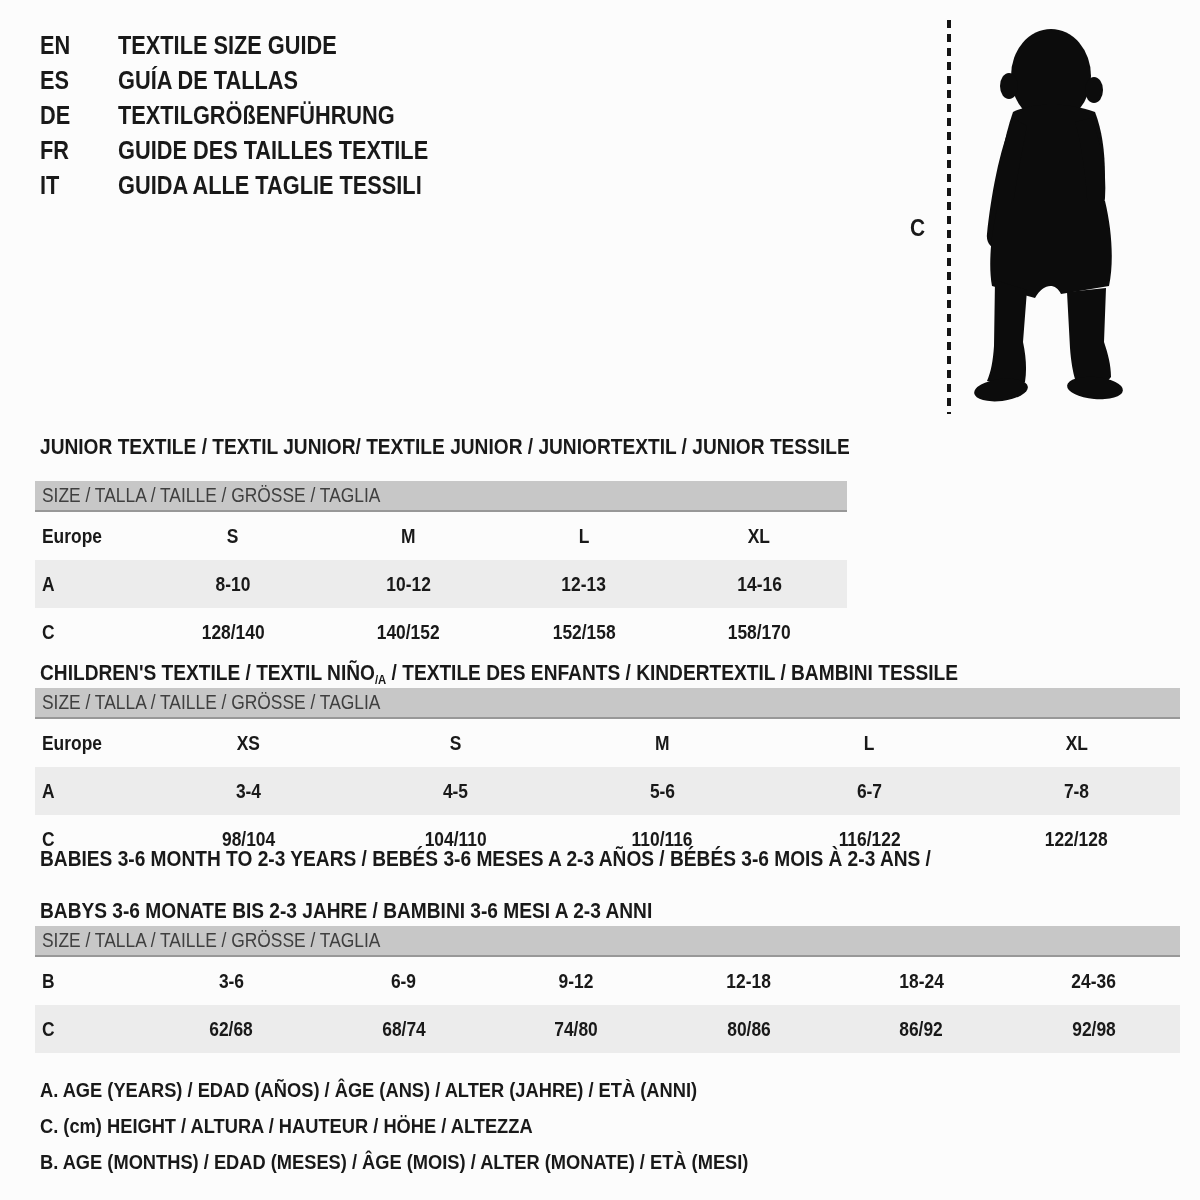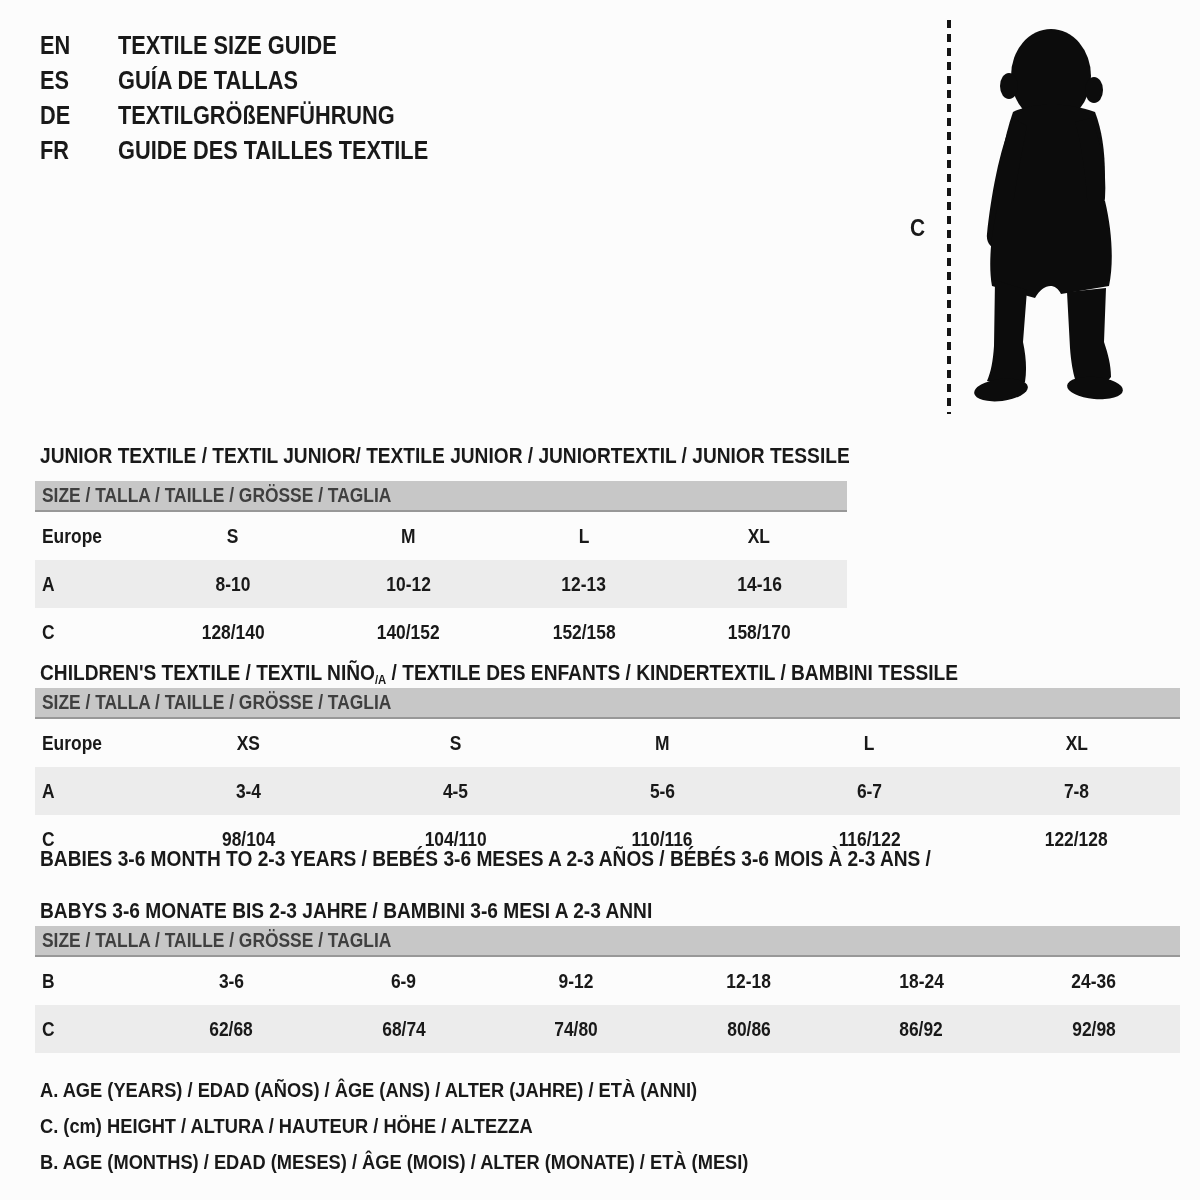--- a/index.html
+++ b/index.html
@@ -31,21 +31,21 @@
 
   
   .section-heading{position:absolute;left:40px;font-size:22px;font-weight:700;line-height:27px;}
   .sub{font-size:13px;vertical-align:-4px;letter-spacing:0;}
 
   
   .size-table{position:absolute;left:35px;}
   .table-header{
     height:29px;line-height:29px;background:#c7c7c7;color:#3f3f3f;
     border-bottom:2px solid #989898;
-    padding-left:7px;font-size:20px;font-weight:700;
+    padding-left:7px;font-size:20px;font-weight:400;
   }
   .trow{display:flex;height:48px;align-items:center;font-size:20px;font-weight:700;}
   .trow.shaded{background:#ececec;}
   .tlabel{flex:0 0 103px;padding-left:7px;}
   .tcell{flex:1 1 0;text-align:center;display:flex;justify-content:center;align-items:center;}
 
   
   .legend{position:absolute;left:40px;top:1072px;}
   .legend-line{height:36px;line-height:36px;font-size:21px;font-weight:700;}
 </style>
@@ -63,40 +63,44 @@
       <span class="lang-code"><span class="cx">ES</span></span>
       <span class="cx">GUÍA DE TALLAS</span>
     </div>
     <div class="lang-row">
       <span class="lang-code"><span class="cx">DE</span></span>
       <span class="cx">TEXTILGRÖßENFÜHRUNG</span>
     </div>
     <div class="lang-row">
       <span class="lang-code"><span class="cx">FR</span></span>
       <span class="cx">GUIDE DES TAILLES TEXTILE</span>
+    </div>
+    <div class="lang-row">
+      <span class="lang-code"><span class="cx">IT</span></span>
+      <span class="cx">GUIDA ALLE TAGLIE TESSILI</span>
     </div>
   </div>
 
   <div class="measure-line"></div>
   <div class="measure-label cx">C</div>
   <svg class="silhouette" width="175" height="400" viewBox="0 0 175 400" fill="#0c0c0c" xmlns="http://www.w3.org/2000/svg">
     <ellipse cx="88" cy="60" rx="40" ry="47"></ellipse>
     <ellipse cx="46" cy="70" rx="9" ry="13"></ellipse>
     <ellipse cx="131" cy="74" rx="9" ry="13"></ellipse>
     <path d="M 50 96 C 40 125 34 160 35 195 L 140 195 C 144 155 142 122 132 96 C 105 86 70 86 50 96 Z"></path>
     <path d="M 50 102 C 36 135 28 180 24 218 C 22 233 40 239 44 225 C 50 186 58 140 64 110 Z"></path>
     <path d="M 128 102 C 138 126 144 156 142 182 C 141 198 125 196 124 182 C 122 154 118 126 112 106 Z"></path>
     <path d="M 36 185 C 28 216 25 248 29 270 L 72 282 C 80 268 92 266 98 278 L 146 270 C 151 246 149 214 142 185 Z"></path>
     <path d="M 32 264 L 31 330 C 30 345 28 356 24 365 L 56 372 L 62 366 C 64 354 63 340 60 326 L 64 274 Z"></path>
     <path d="M 104 276 L 107 332 C 108 346 110 356 112 363 L 142 368 L 148 361 C 148 349 145 338 141 326 L 143 272 Z"></path>
     <ellipse cx="38" cy="374" rx="27" ry="11" transform="rotate(-7 38 374)"></ellipse>
     <ellipse cx="132" cy="372" rx="28" ry="11" transform="rotate(5 132 372)"></ellipse>
   </svg>
 
-  <div class="section-heading" style="top:442px;text-decoration:underline;">
+  <div class="section-heading" style="top:433px;text-decoration:underline;">
     <span class="cx">JUNIOR TEXTILE / TEXTIL JUNIOR/ TEXTILE JUNIOR / JUNIORTEXTIL / JUNIOR TESSILE</span>
   </div>
   <div class="size-table" style="top:481px;width:812px;">
     <div class="table-header">
       <span class="cx">SIZE / TALLA / TAILLE / GRÖSSE / TAGLIA</span>
     </div>
     <div>
         <div class="trow">
           <div class="tlabel"><span class="cx">Europe</span></div>
           <div class="tcell">

